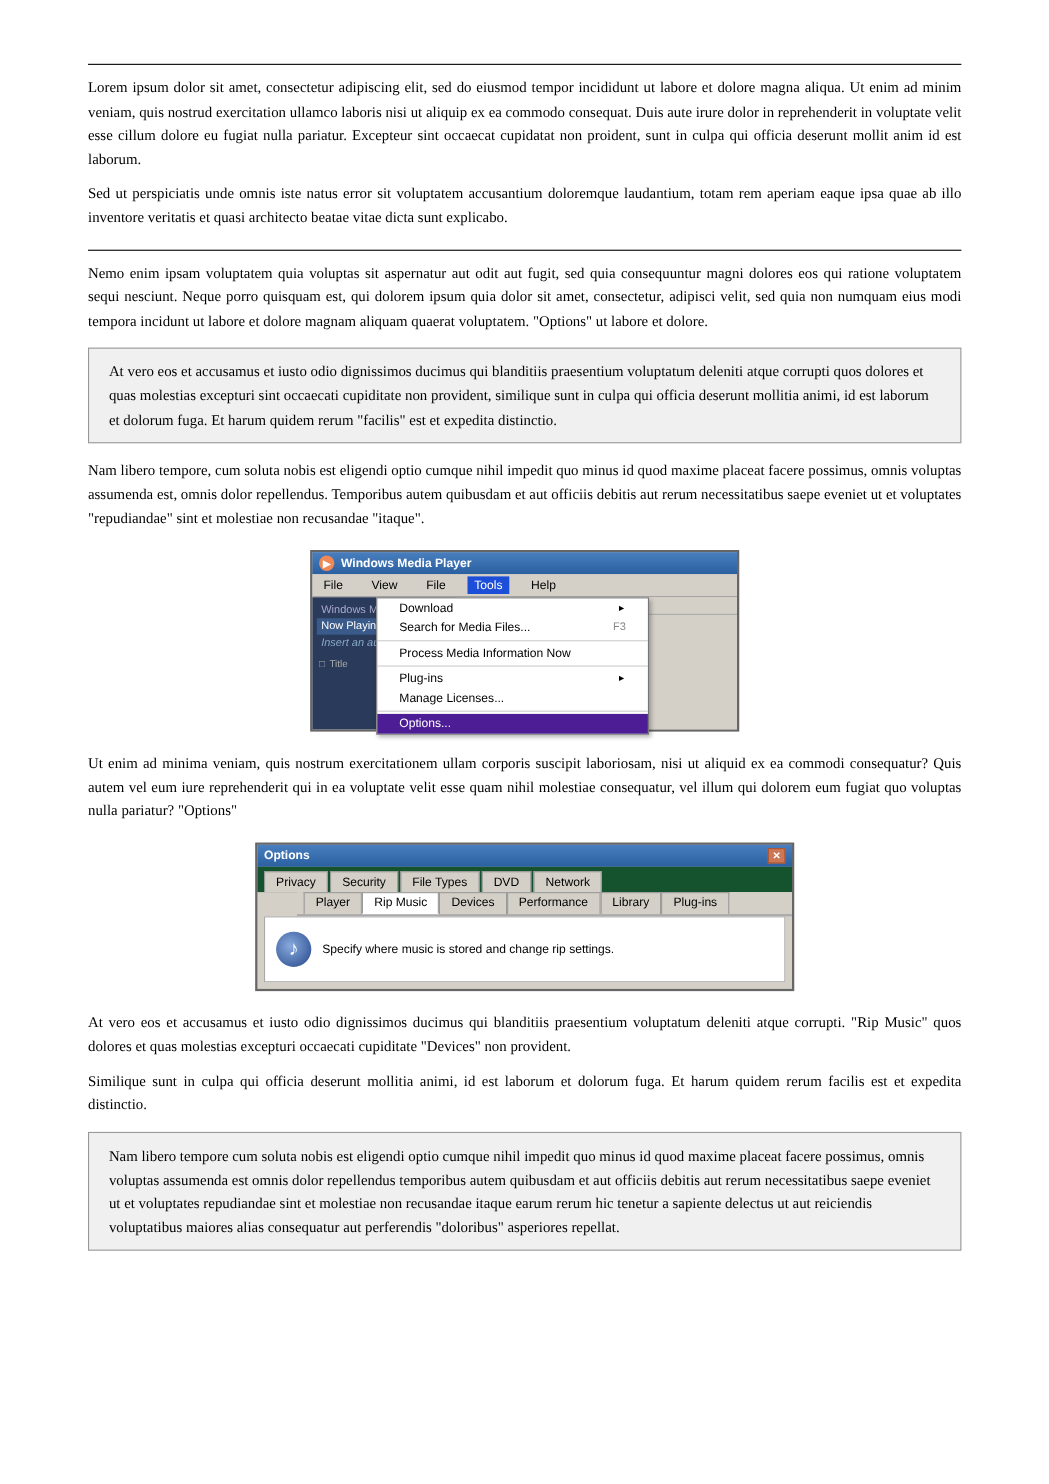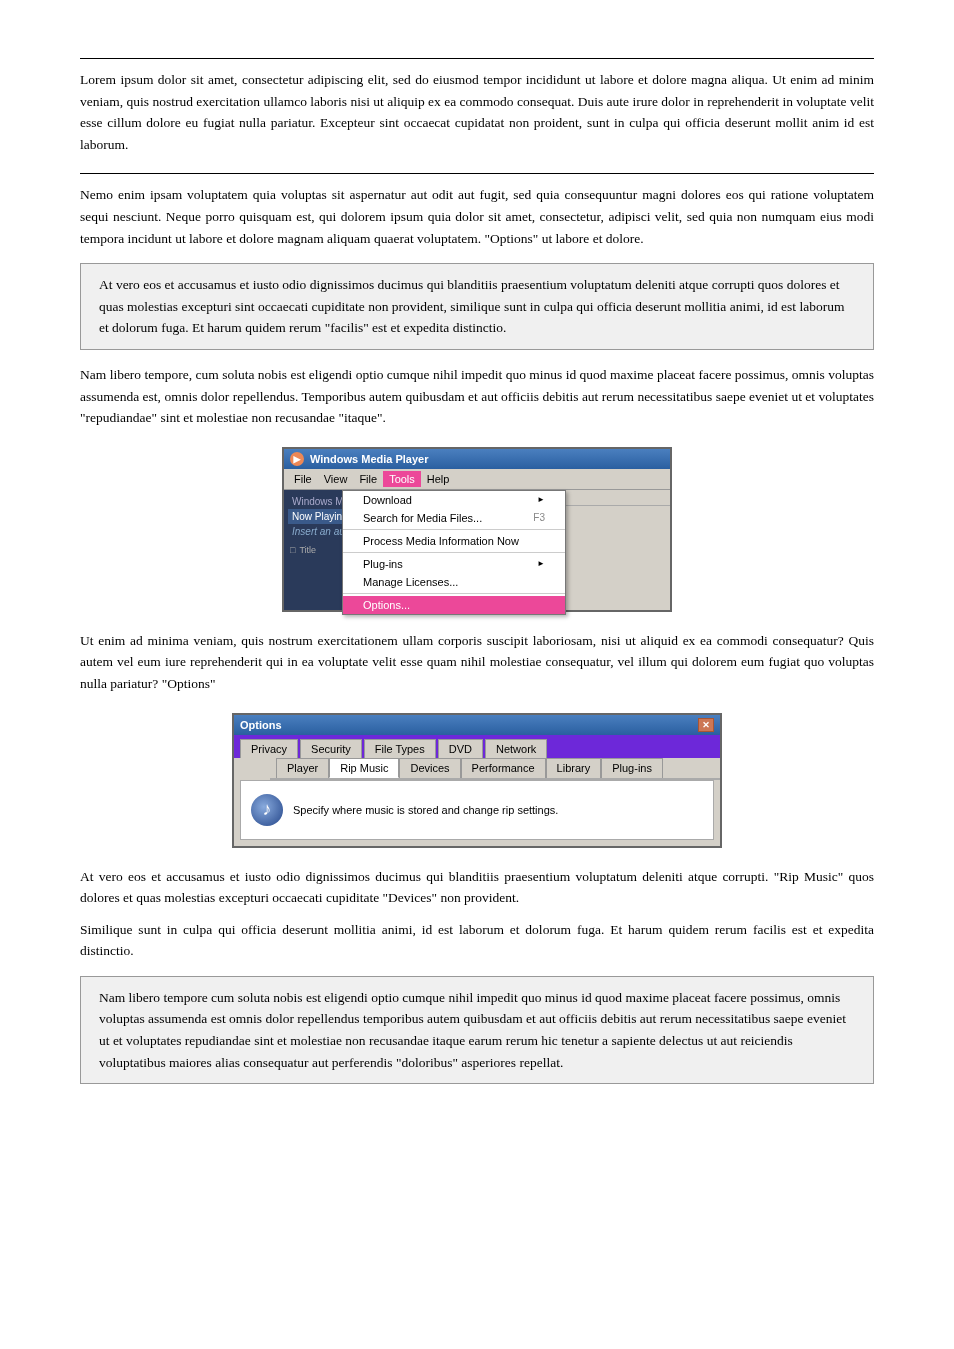--- a/index.html
+++ b/index.html
@@ -76,32 +76,32 @@
       font-size: 9px;
       text-align: center;
       line-height: 14px;
     }
 
     .wmp-menu-bar {
       background: #d4d0c8;
       display: flex;
       padding: 2px 4px;
       border-bottom: 1px solid #999;
-      gap: 0;
+      gap: 14px;
     }
 
     .wmp-menu-item {
       padding: 2px 6px;
       font-size: 11px;
       cursor: pointer;
       color: #000;
     }
 
     .wmp-menu-item.active {
-      background: #ec4899;
+      background: #1d4ed8;
       color: #fff;
     }
 
     .wmp-body {
       display: flex;
       background: #d4d0c8;
       position: relative;
     }
 
     .wmp-left-panel {
@@ -146,40 +146,40 @@
     }
 
     
     .dropdown-menu {
       position: absolute;
       top: 0;
       left: 58px;
       background: #fff;
       border: 1px solid #777;
       box-shadow: 2px 2px 4px rgba(0,0,0,0.3);
-      width: 224px;
+      width: 248px;
       font-size: 11px;
       z-index: 10;
     }
 
     .dropdown-item {
       padding: 3px 20px;
       color: #000;
       display: flex;
       align-items: center;
       justify-content: space-between;
     }
 
     .dropdown-item:hover, .dropdown-item.selected {
       background: #316ac5;
       color: #fff;
     }
 
     .dropdown-item.selected {
-      background: #ec4899;
+      background: #4c1d95;
       color: #fff;
     }
 
     .dropdown-divider {
       border-top: 1px solid #ccc;
       margin: 2px 0;
     }
 
     .dropdown-arrow {
       font-size: 8px;
@@ -219,21 +219,21 @@
       width: 16px;
       height: 14px;
       display: flex;
       align-items: center;
       justify-content: center;
       cursor: pointer;
     }
 
     .options-tabs-row1 {
       display: flex;
-      background: #6d28d9;
+      background: #14532d;
       padding: 4px 6px 0 6px;
       gap: 2px;
     }
 
     .options-tabs-row2 {
       display: flex;
       background: #d4d0c8;
       padding: 0 6px 0 6px;
       gap: 0;
       border-bottom: 2px solid #aaa;
@@ -290,20 +290,23 @@
 <body>
 
 <div class="page-content">
 
   <hr class="section-divider">
 
   <p class="paragraph">
     Lorem ipsum dolor sit amet, consectetur adipiscing elit, sed do eiusmod tempor incididunt ut labore et dolore magna aliqua. Ut enim ad minim veniam, quis nostrud exercitation ullamco laboris nisi ut aliquip ex ea commodo consequat. Duis aute irure dolor in reprehenderit in voluptate velit esse cillum dolore eu fugiat nulla pariatur. Excepteur sint occaecat cupidatat non proident, sunt in culpa qui officia deserunt mollit anim id est laborum.
   </p>
 
+  <p class="paragraph">
+    Sed ut perspiciatis unde omnis iste natus error sit voluptatem accusantium doloremque laudantium, totam rem aperiam eaque ipsa quae ab illo inventore veritatis et quasi architecto beatae vitae dicta sunt explicabo.
+  </p>
 
   <hr class="section-divider">
 
   <p class="paragraph">
     Nemo enim ipsam voluptatem quia voluptas sit aspernatur aut odit aut fugit, sed quia consequuntur magni dolores eos qui ratione voluptatem sequi nesciunt. Neque porro quisquam est, qui dolorem ipsum quia dolor sit amet, consectetur, adipisci velit, sed quia non numquam eius modi tempora incidunt ut labore et dolore magnam aliquam quaerat voluptatem. <span>"</span>Options<span>"</span> ut labore et dolore.
   </p>
 
   <div class="note-box">
     <span>At vero eos et accusamus et iusto odio dignissimos ducimus qui blanditiis praesentium voluptatum deleniti atque corrupti quos dolores et quas molestias excepturi sint occaecati cupiditate non provident, similique sunt in culpa qui officia deserunt mollitia animi, id est laborum et dolorum fuga. Et harum quidem rerum <span>"</span>facilis<span>"</span> est et expedita distinctio.</span>
   </div>

